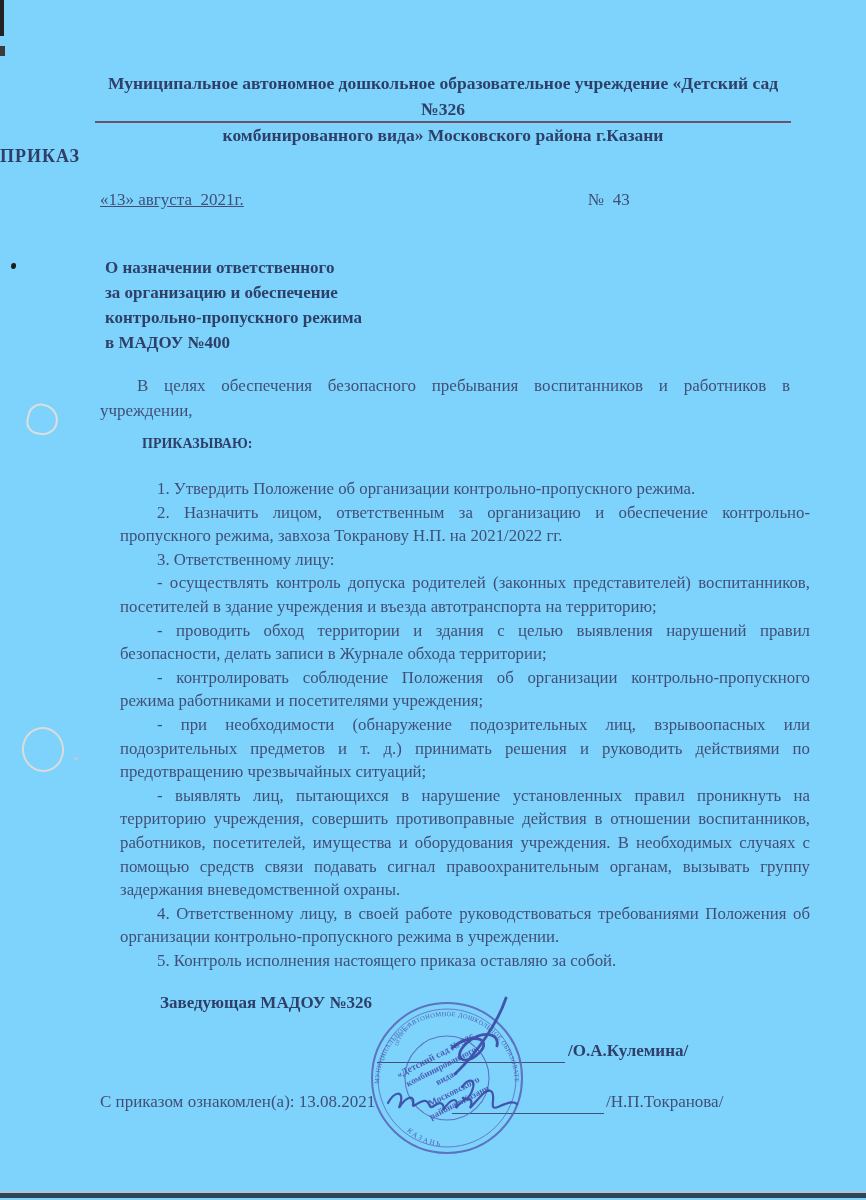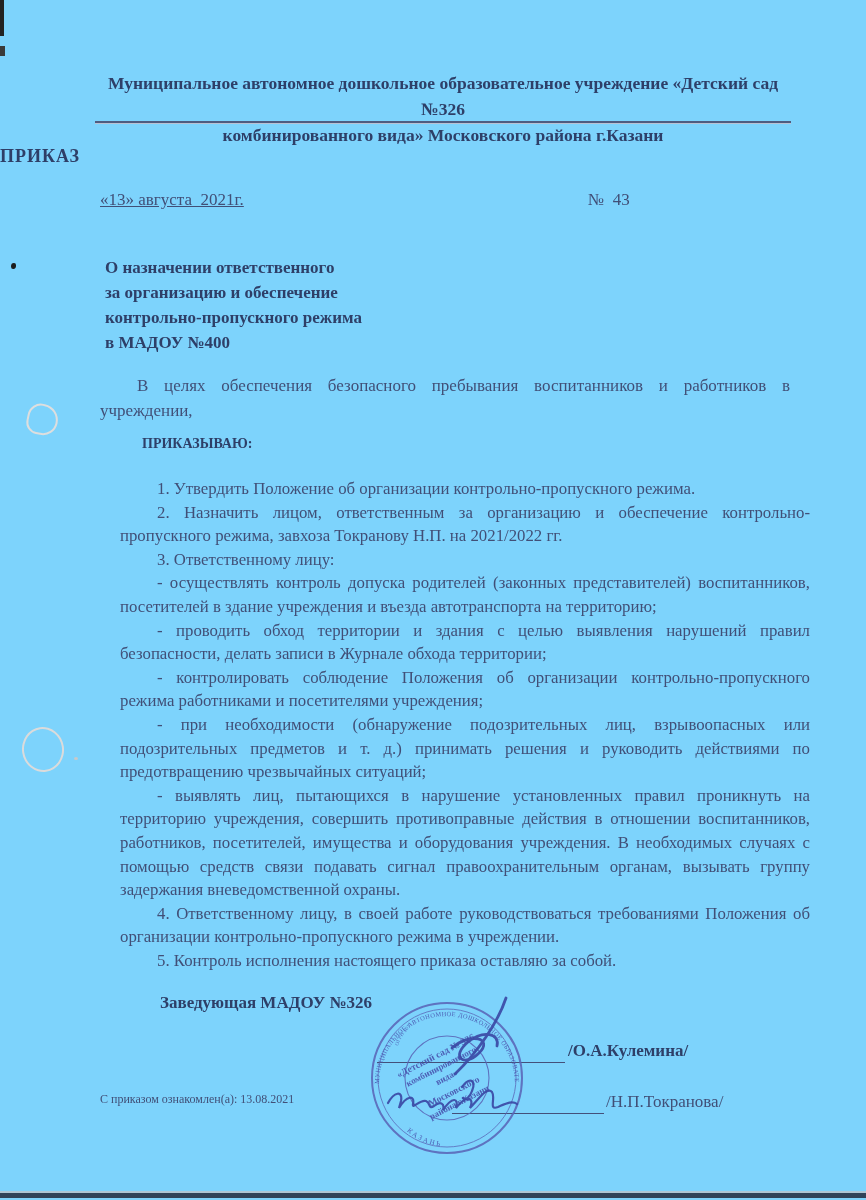--- a/index.html
+++ b/index.html
@@ -42,21 +42,21 @@
   }
   .list{
     left:100px;width:690px;top:477px;
     font-size:16.8px;line-height:23.6px;text-align:justify;margin-left:20px;
   }
   .list p{margin:0;text-indent:37px;}
   
   .sig1-title{left:160px;top:993px;font-weight:bold;font-size:17px;color:#2e3f68;white-space:pre;}
   .sig1-name{left:568px;top:1041px;font-weight:bold;font-size:17px;color:#2e3f68;white-space:pre;}
   .sig1-line{left:377px;top:1062px;width:188px;height:0;border-top:1.5px solid #44507a;}
-  .sig2-label{left:100px;top:1092px;font-size:12px;white-space:pre;}
+  .sig2-label{left:100px;top:1092px;font-size:17px;white-space:pre;}
   .sig2-name{left:606px;top:1092px;font-size:17px;white-space:pre;}
   .sig2-line{left:452px;top:1113px;width:152px;height:0;border-top:1.5px solid #44507a;}
   
   .edge-strip{left:0;top:0;width:4px;height:36px;background:#222;}
   .edge-strip2{left:0;top:46px;width:5px;height:10px;background:#3a3a3a;}
   .ink-dot{left:11px;top:263px;width:5px;height:6px;background:#1c1c1c;border-radius:60% 40% 55% 45%;}
   .punch1{left:27px;top:404px;width:27px;height:27px;border:2px solid #dedede;border-radius:45% 55% 50% 40%;transform:rotate(12deg);}
   .punch2{left:22px;top:727px;width:38px;height:41px;border:2px solid #dbdbdb;border-radius:50%;transform:rotate(-8deg);}
   .punch2-speck{left:74px;top:757px;width:4px;height:3px;background:#c9c9c9;border-radius:50%;}
   .bottom-light{left:0;top:1191px;width:866px;height:2px;background:#aec6d4;}

